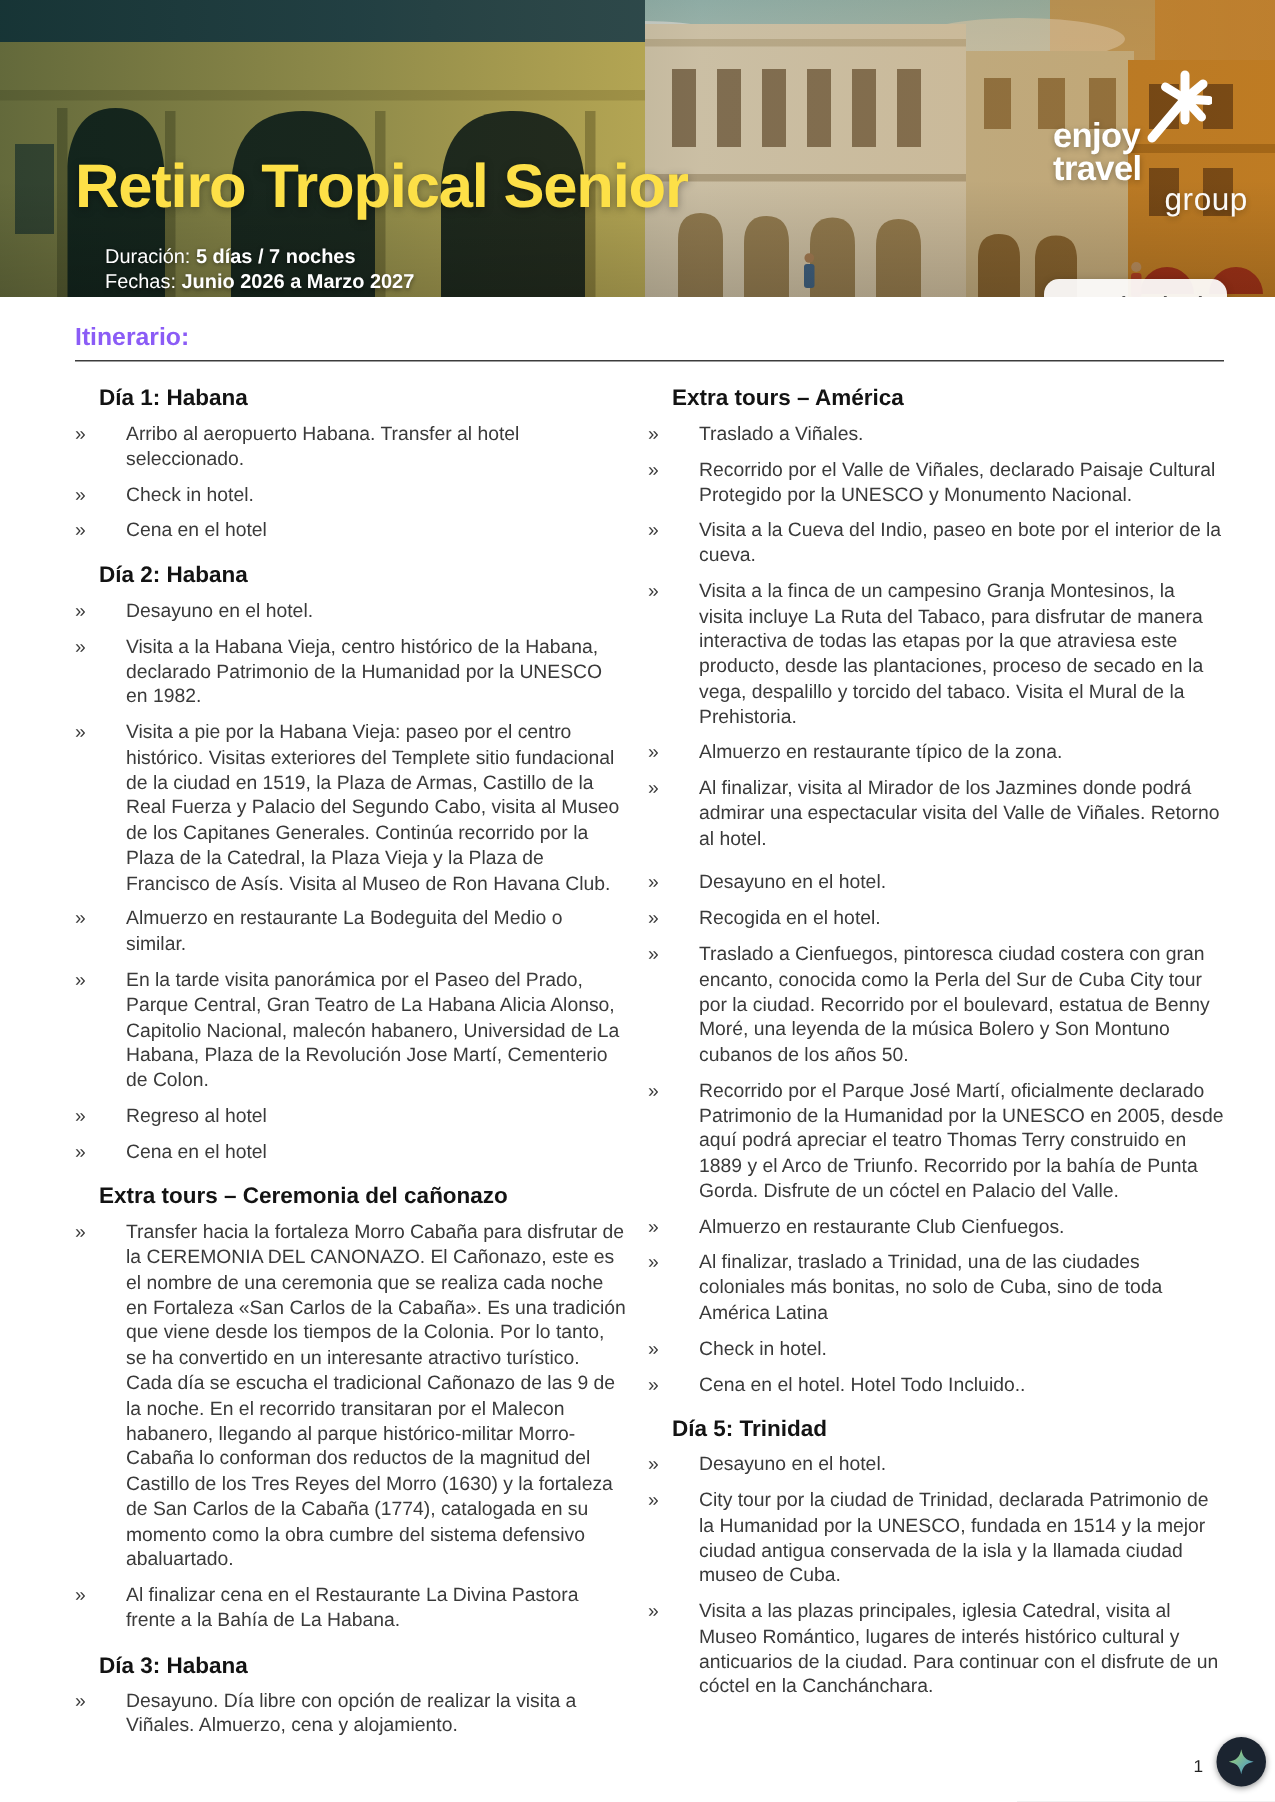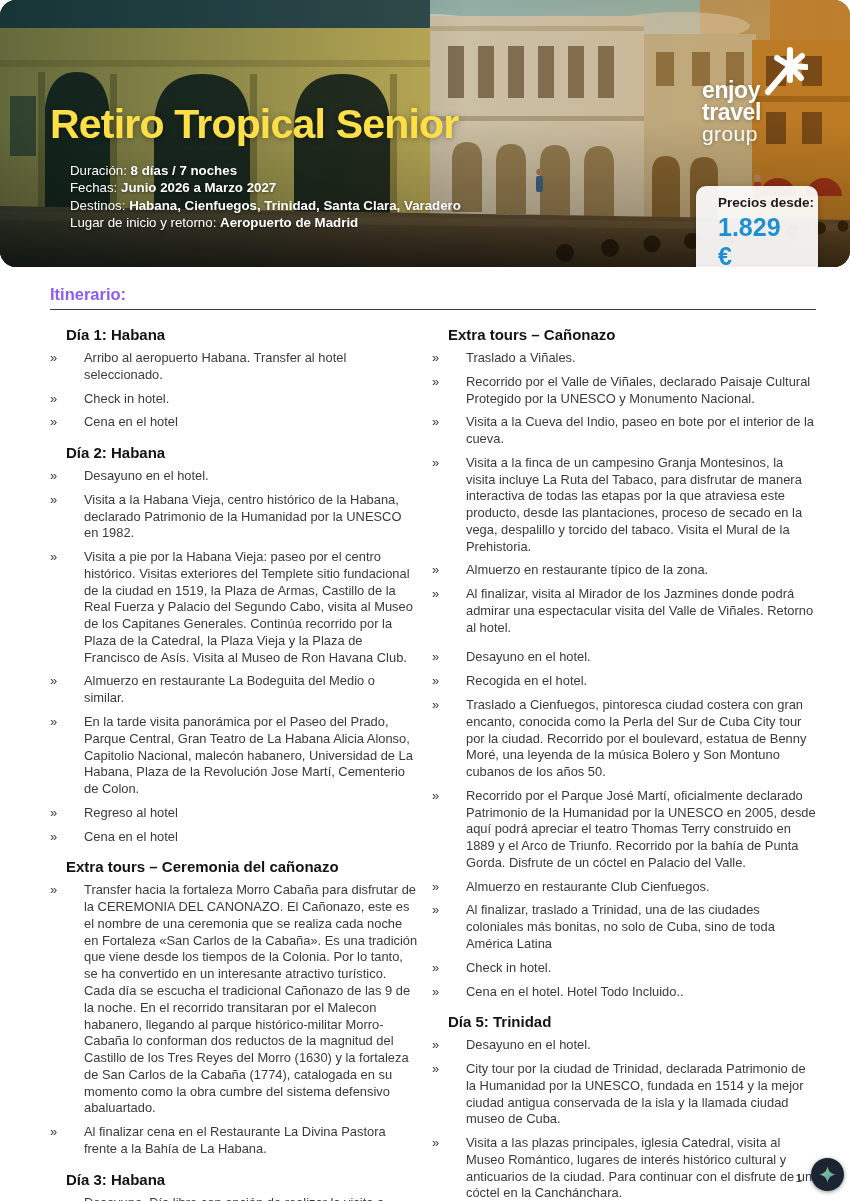--- a/index.html
+++ b/index.html
@@ -1,39 +1,39 @@
 <!DOCTYPE html>
 <html style="--price-color: #1e8fd2;"><head>
 <meta charset="utf-8">
 <style>
   html,body{margin:0;padding:0;background:#e8e8e8;}
   .page{
     position:relative;width:850px;height:1201px;margin:0 auto;background:#ffffff;
     font-family:"Liberation Sans",sans-serif;overflow:hidden;
   }
   
-  .hero{position:relative;width:850px;height:267px;overflow:hidden;background:#6d6d3a;border-radius:16px;}
+  .hero{position:relative;width:850px;height:198px;overflow:hidden;background:#6d6d3a;}
   .hero-art{position:absolute;left:0;top:0;width:850px;height:267px;display:block;}
   .hero-title{
     position:absolute;left:50px;top:101px;margin:0;color:#fde047;
     font-size:41px;font-weight:700;letter-spacing:-0.8px;
     text-shadow:0 1px 6px rgba(0,0,0,.35);white-space:nowrap;
   }
   .info-lines{
     position:absolute;left:50px;top:162px;color:#fff;
     font-size:13.3px;line-height:17.4px;text-shadow:0 1px 3px rgba(0,0,0,.45);
   }
   .info-label{font-weight:400;margin-left:20px;}
   .info-value{font-weight:700;}
   
   .logo{position:absolute;left:702px;top:48px;width:130px;color:#fff;}
   .logo-star{position:absolute;left:58px;top:-2px;width:48px;height:52px;}
   .logo-text{margin-top:31px;font-size:23px;font-weight:700;line-height:22px;letter-spacing:-0.4px;
     text-shadow:0 1px 4px rgba(0,0,0,.3);}
-  .logo-group{font-size:21px;font-weight:400;letter-spacing:0.4px;opacity:.97;}
+  .logo-group{font-size:21px;font-weight:400;letter-spacing:0.4px;opacity:.97;text-align:right;}
   
   .price-badge{
     position:absolute;right:32px;top:186px;width:122px;min-height:56px;box-sizing:border-box;
     background:rgba(255,255,255,.92);border-radius:10px;padding:9px 22px 8px;
     box-shadow:0 1px 6px rgba(0,0,0,.18);
   }
   .price-label{font-size:13.5px;font-weight:700;color:#1b1b1b;white-space:nowrap;}
   .price-value{font-size:25px;font-weight:700;color:var(--price-color,#1e8fd2);margin-top:3px;}
   
   .main{padding:8px 34px 0 50px;}
@@ -179,21 +179,21 @@
       <div class="logo-text">
         <div>enjoy</div>
         <div>travel</div>
         <div class="logo-group">group</div>
       </div>
     </div>
 
     <h1 class="hero-title">Retiro Tropical Senior</h1>
 
     <div class="info-lines">
-        <div class="info-line"><span class="info-label">Duración: </span><span class="info-value">8 días / 7 noches</span></div>
+        <div class="info-line"><span class="info-label">Duración: </span><span class="info-value">5 días / 7 noches</span></div>
         <div class="info-line"><span class="info-label">Fechas: </span><span class="info-value">Junio 2026 a Marzo 2027</span></div>
         <div class="info-line"><span class="info-label">Destinos: </span><span class="info-value">Habana, Cienfuegos, Trinidad, Santa Clara, Varadero</span></div>
         <div class="info-line"><span class="info-label">Lugar de inicio y retorno: </span><span class="info-value">Aeropuerto de Madrid</span></div>
       </div>
 
     <div class="price-badge">
       <div class="price-label">Precios desde:</div>
       <div class="price-value">1.829 €</div>
     </div>
   </header>
@@ -263,21 +263,21 @@
           <section class="itin-section">
             <h3 class="sec-title">Día 3: Habana</h3>
             <div class="bullet">
               <span class="marker">»</span>
               <span class="btext">Desayuno. Día libre con opción de realizar la visita a Viñales. Almuerzo, cena y alojamiento.</span>
             </div>
           </section>
         </div>
       <div class="col col-right" id="col-1">
           <section class="itin-section">
-            <h3 class="sec-title">Extra tours – Cañonazo</h3>
+            <h3 class="sec-title">Extra tours – América</h3>
             <div class="bullet">
               <span class="marker">»</span>
               <span class="btext">Traslado a Viñales.</span>
             </div>
             <div class="bullet">
               <span class="marker">»</span>
               <span class="btext">Recorrido por el Valle de Viñales, declarado Paisaje Cultural Protegido por la UNESCO y Monumento Nacional.</span>
             </div>
             <div class="bullet">
               <span class="marker">»</span>

